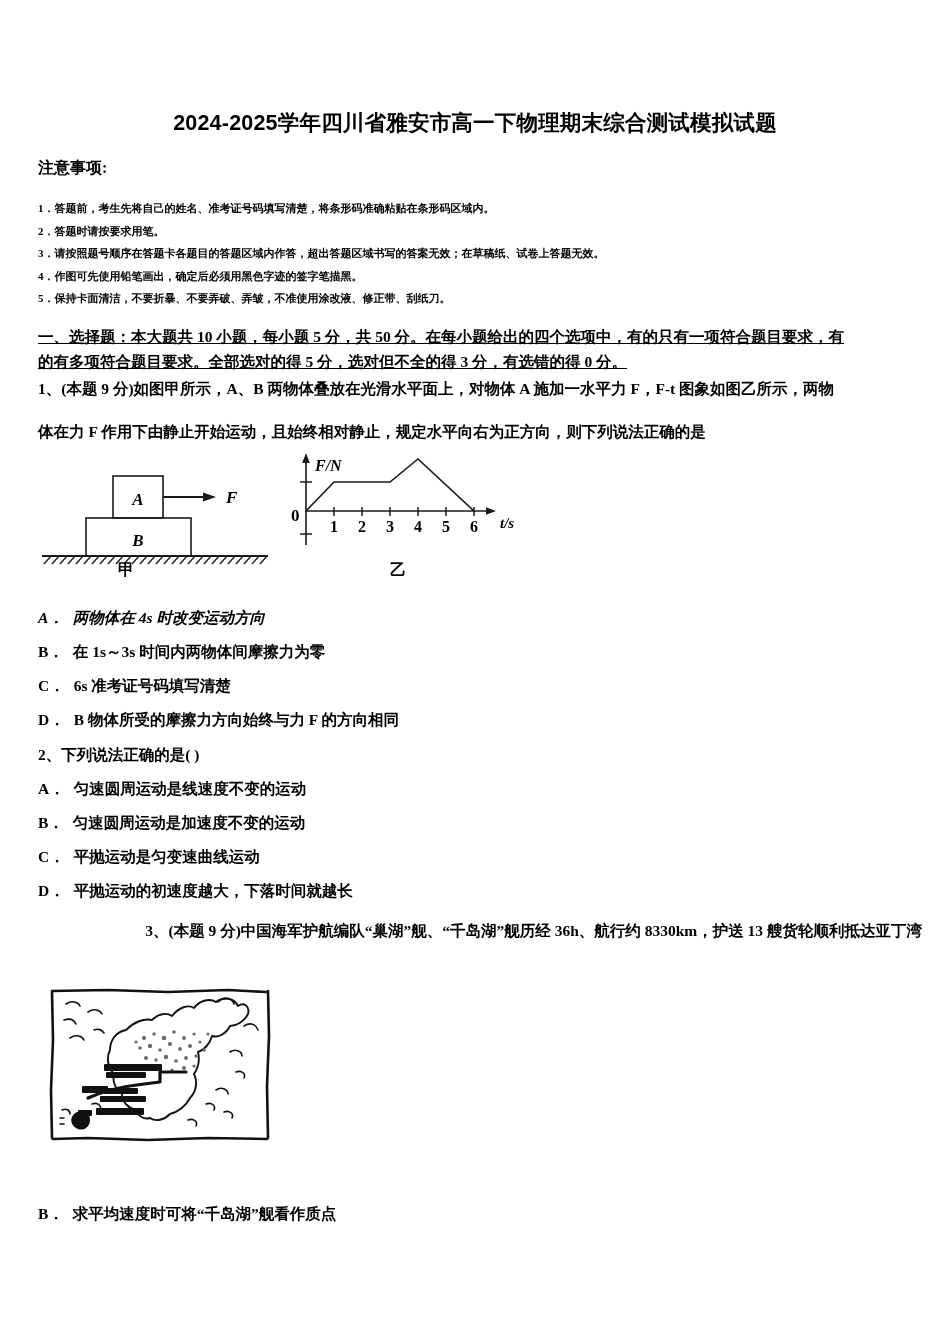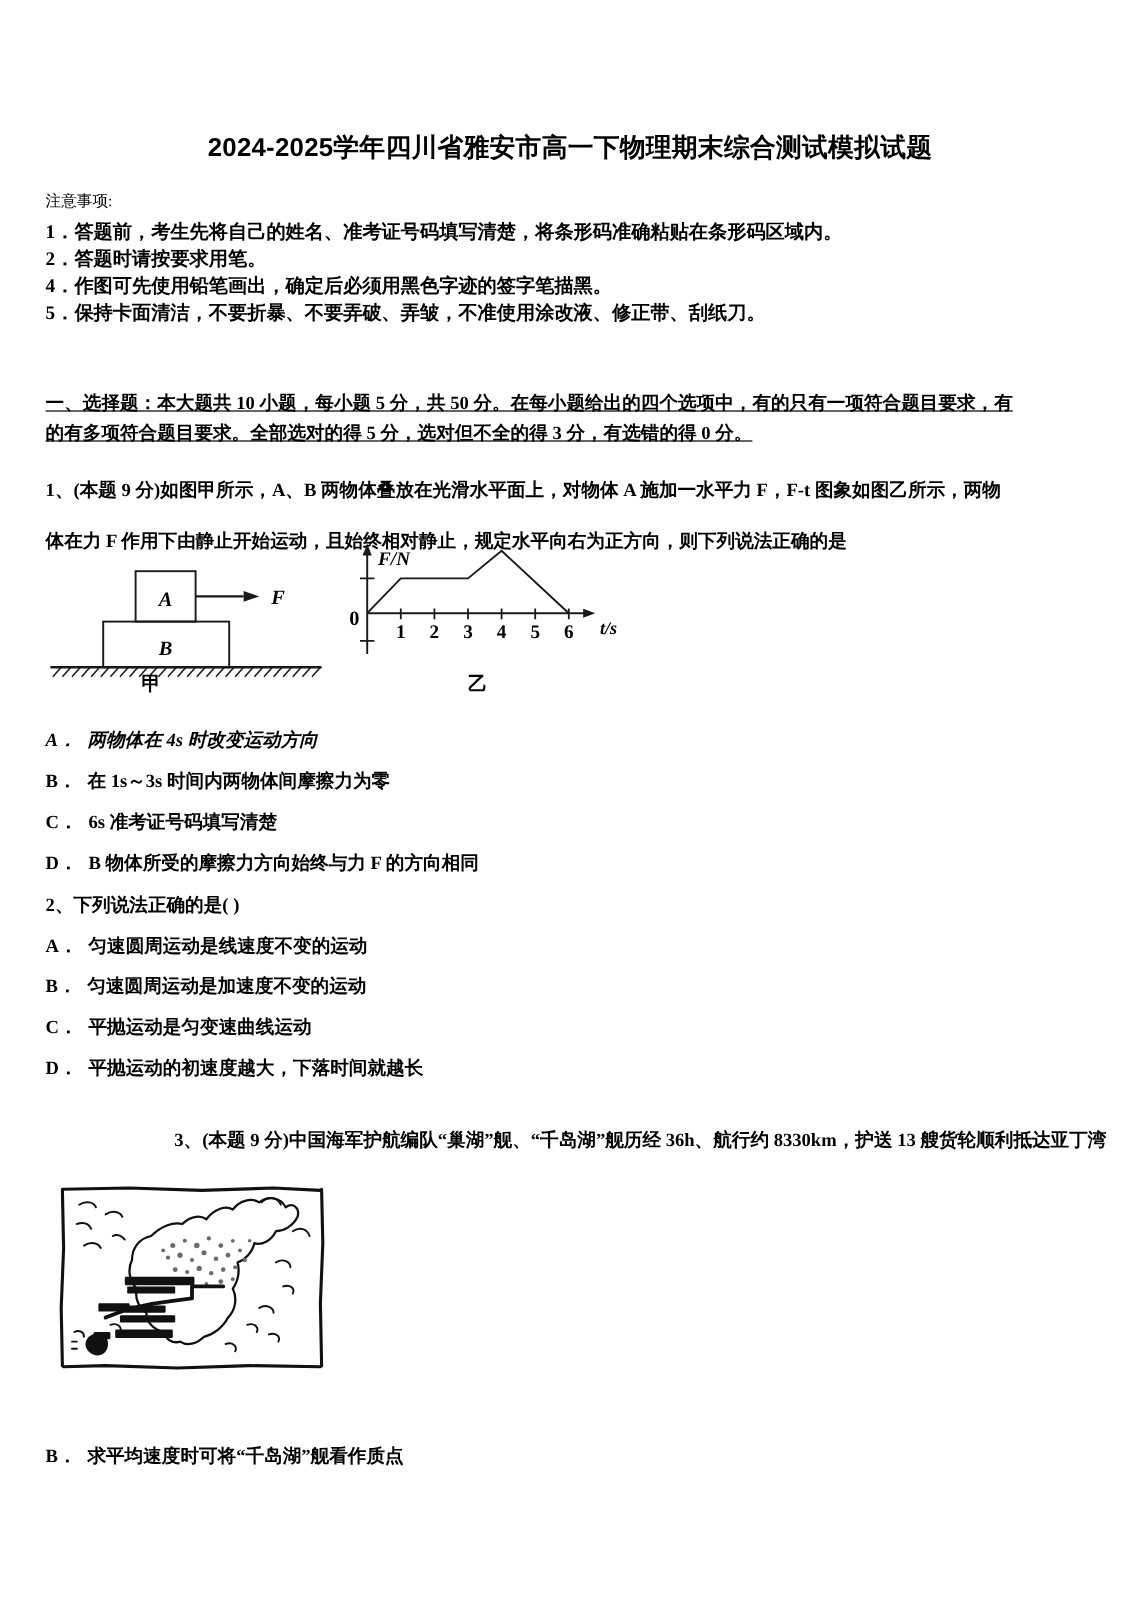--- a/index.html
+++ b/index.html
@@ -39,27 +39,27 @@
   }
 
   
   .notice-block {
     position: absolute;
     left: 38px;
     top: 158px;
     width: 884px;
   }
   .notice-head {
-    font-size: 13px;
-    font-weight: normal;
+    font-size: 16px;
+    font-weight: bold;
     line-height: 20px;
-    margin-bottom: 5px;
+    margin-bottom: 19px;
   }
   .notice-item {
-    font-size: 16px;
+    font-size: 11px;
     font-weight: bold;
     line-height: 22.5px;
     white-space: nowrap;
   }
 
   .section-block {
     position: absolute;
     left: 38px;
     top: 324px;
     width: 884px;
@@ -72,21 +72,20 @@
   }
   .para.nowrap { white-space: nowrap; text-decoration: underline; }
 
   .q-stem {
     position: absolute;
     left: 38px;
     width: 884px;
     font-size: 15.5px;
     font-weight: bold;
     line-height: 25px;
-    margin-top: 20px;
   }
   .q-stem .l2 { margin-top: 18px; }
 
   .opt {
     position: absolute;
     left: 38px;
     font-size: 15.5px;
     font-weight: bold;
     white-space: nowrap;
     line-height: 20px;
@@ -126,20 +125,21 @@
 <body>
 
 <div class="page">
 
   <div class="doc-title">2024-2025学年四川省雅安市高一下物理期末综合测试模拟试题</div>
 
   <div class="notice-block">
     <div class="notice-head">注意事项:</div>
     <div class="notice-item">1．答题前，考生先将自己的姓名、准考证号码填写清楚，将条形码准确粘贴在条形码区域内。</div>
     <div class="notice-item">2．答题时请按要求用笔。</div>
+    <div class="notice-item">3．请按照题号顺序在答题卡各题目的答题区域内作答，超出答题区域书写的答案无效；在草稿纸、试卷上答题无效。</div>
     <div class="notice-item">4．作图可先使用铅笔画出，确定后必须用黑色字迹的签字笔描黑。</div>
     <div class="notice-item">5．保持卡面清洁，不要折暴、不要弄破、弄皱，不准使用涂改液、修正带、刮纸刀。</div>
   </div>
 
   <div class="section-block">
     <div class="para nowrap">一、选择题：本大题共 10 小题，每小题 5 分，共 50 分。在每小题给出的四个选项中，有的只有一项符合题目要求，有</div>
     <div class="para nowrap">的有多项符合题目要求。全部选对的得 5 分，选对但不全的得 3 分，有选错的得 0 分。</div>
   </div>
 
   <div class="q-stem" style="top:376px;">

